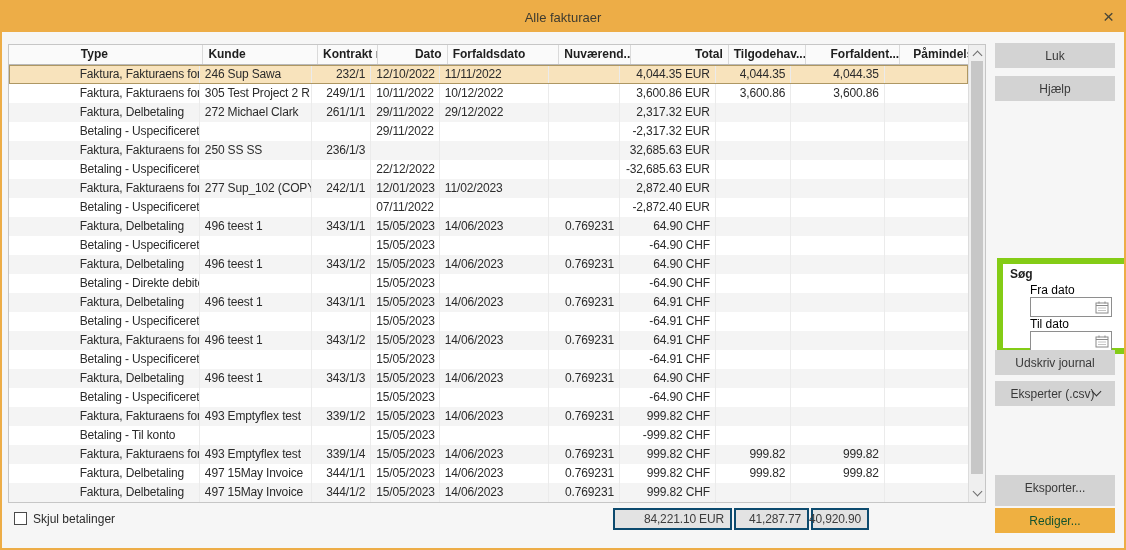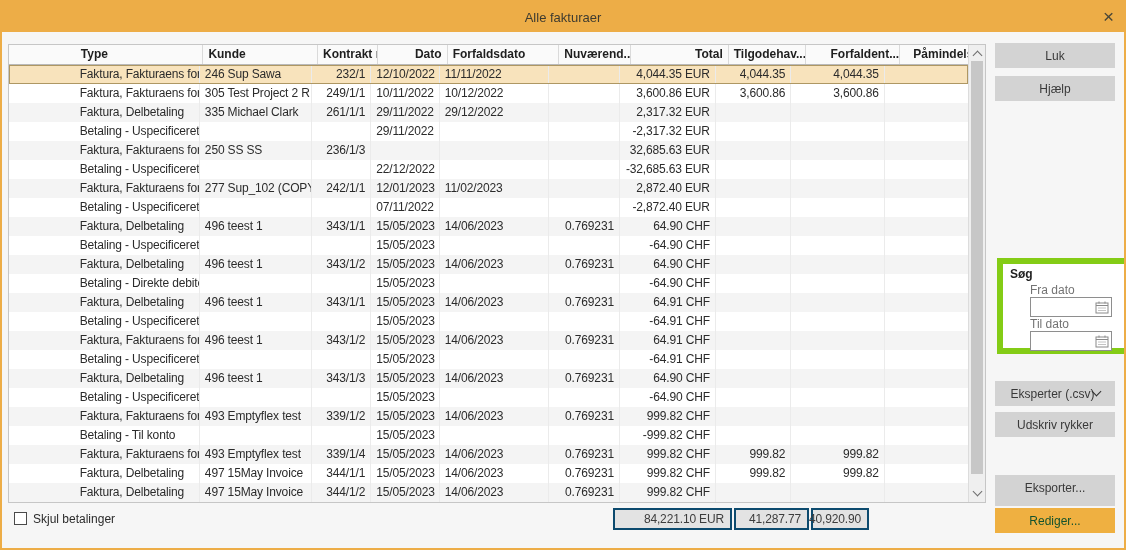--- a/index.html
+++ b/index.html
@@ -30,21 +30,21 @@
   .sb-arrow{position:absolute;left:5px;width:6px;height:6px;border-top:1.6px solid #6E6E6E;border-right:1.6px solid #6E6E6E;}
   .sb-arrow.up{top:7px;transform:rotate(-45deg);}
   .sb-arrow.down{bottom:7px;transform:rotate(135deg);}
   .sb-thumb{position:absolute;left:2px;width:12px;top:16px;bottom:28px;background:#C7C7C7;}
   
   .btn{position:absolute;left:993px;width:120px;height:25px;background:#D3D3D3;color:#393939;font-size:12px;display:flex;align-items:center;justify-content:center;box-sizing:border-box;cursor:default;white-space:nowrap;}
   .btn.accent{background:var(--accent,#EFB041);color:#14532d;}
   .chev-down{display:inline-block;width:6px;height:6px;border-right:1.6px solid #2F2F2F;border-bottom:1.6px solid #2F2F2F;transform:rotate(45deg);margin-left:-2px;margin-top:-4px;}
   .search{position:absolute;left:995px;top:256px;width:135px;height:96px;background:#FFFFFF;border:6px solid #84cc16;box-sizing:border-box;}
   .search-title{position:absolute;left:7px;top:3px;font-size:12px;font-weight:bold;color:#1E1E1E;}
-  .field-label{position:absolute;left:27px;font-size:12px;color:#737373;}
+  .field-label{position:absolute;left:27px;font-size:12px;color:#000000;}
   .dateinput{position:absolute;left:27px;width:82px;height:20px;background:#fff;border:1px solid #8E8E8E;box-sizing:border-box;display:flex;align-items:center;justify-content:flex-end;padding-right:2px;}
   
   .checkbox{position:absolute;left:12px;top:510px;width:13px;height:13px;background:#fff;border:1px solid #4A4A4A;box-sizing:border-box;}
   .checkbox-label{position:absolute;left:31px;top:510px;font-size:12px;color:#2B2B2B;}
   .totalbox{position:absolute;top:506px;height:22px;background:#E3E3E3;border:2px solid #0c4a6e;box-sizing:border-box;font-size:12px;color:#3C3C3C;display:flex;align-items:center;justify-content:flex-end;padding:0 6px;letter-spacing:-0.15px;}
   .tb1{left:611px;width:119px;}
   .tb2{left:732px;width:75px;}
   .tb3{left:809px;width:51px;padding-left:48px;}
 </style>
 </head>
@@ -127,21 +127,21 @@
                 <rect x="0.6" y="0.6" width="10.8" height="11.8" fill="#fff" stroke="#26264F" stroke-width="1.2"></rect>
                 <line x1="2" y1="3.2" x2="10" y2="3.2" stroke="#26264F"></line>
                 <line x1="2" y1="5.7" x2="10" y2="5.7" stroke="#26264F"></line>
                 <line x1="2" y1="8.2" x2="10" y2="8.2" stroke="#26264F"></line>
                 <line x1="2" y1="10.4" x2="6.5" y2="10.4" stroke="#26264F"></line>
               </svg>
             </span>
             <span>8</span>
           </div>
           <div class="cell c1">Faktura, Delbetaling</div>
-          <div class="cell c2">335 Michael Clark</div>
+          <div class="cell c2">272 Michael Clark</div>
           <div class="cell c3">261/1/1</div>
           <div class="cell c4">29/11/2022</div>
           <div class="cell c5">29/12/2022</div>
           <div class="cell c6"></div>
           <div class="cell c7">2,317.32 EUR</div>
           <div class="cell c8"></div>
           <div class="cell c9"></div>
           <div class="cell c10"></div>
         </div>
         <div class="row">
@@ -588,26 +588,26 @@
           <rect x="1" y="2" width="12" height="10" fill="#fff" stroke="#8A8A8A"></rect>
           <line x1="1" y1="4.5" x2="13" y2="4.5" stroke="#8A8A8A"></line>
           <line x1="4" y1="0.5" x2="4" y2="2.5" stroke="#8A8A8A"></line>
           <line x1="10" y1="0.5" x2="10" y2="2.5" stroke="#8A8A8A"></line>
           <line x1="3" y1="7" x2="11" y2="7" stroke="#C4C4C4"></line>
           <line x1="3" y1="9.5" x2="11" y2="9.5" stroke="#C4C4C4"></line>
         </svg>
     </div>
   </div>
 
+  <div class="btn" style="top:348px;">
+      <span>Udskriv journal</span>
+    </div>
   <div class="btn" style="top:379px;">
       <span>Eksperter (.csv)</span>
       <span class="chev-down"></span>
-    </div>
-  <div class="btn" style="top:410px;">
-      <span>Udskriv rykker</span>
     </div>
   <div class="btn" style="top:463px;margin-top:16px;">
       <span>Udskriv...</span>
     </div>
   <div class="btn" style="top:473px;">
       <span>Eksporter...</span>
     </div>
   <div class="btn accent" style="top:506px;">
       <span>Rediger...</span>
     </div>

